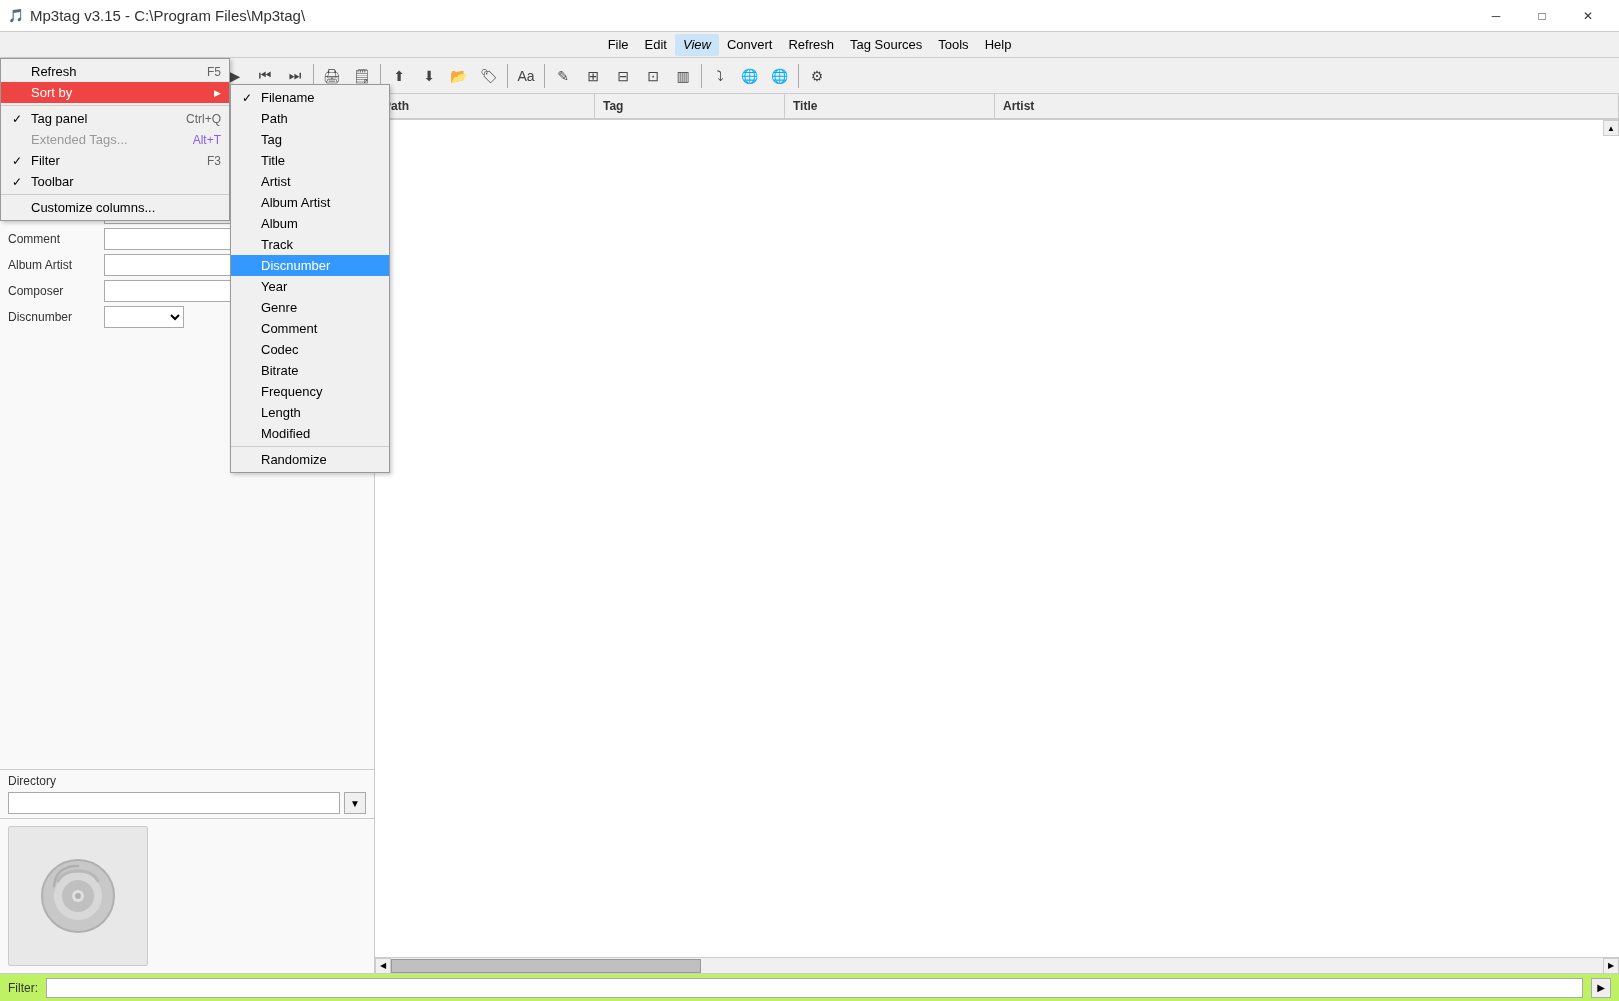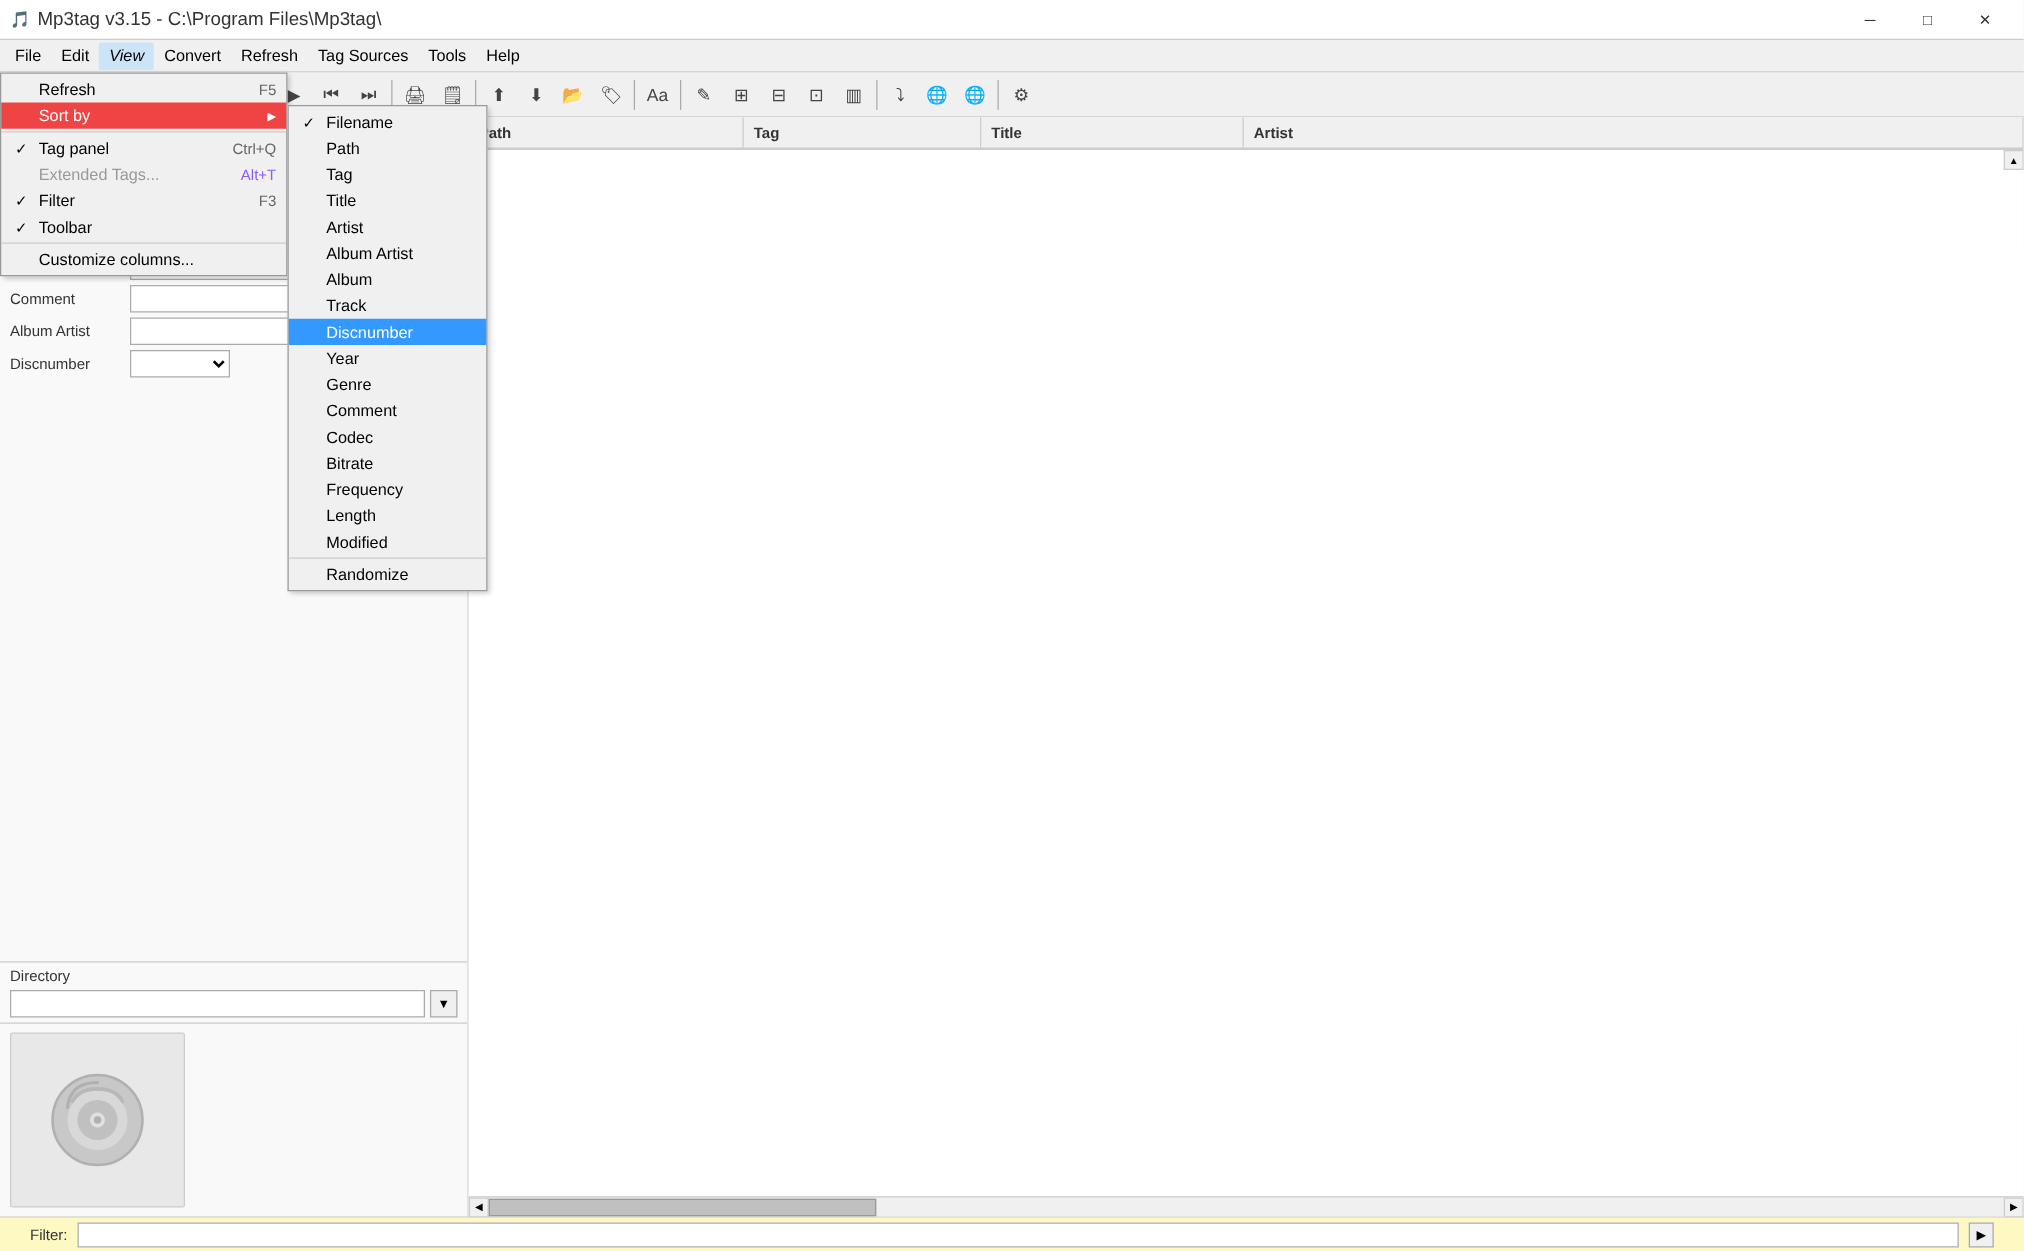--- a/index.html
+++ b/index.html
@@ -54,20 +54,21 @@
     }
 
     
     .menu-bar {
       background: #f0f0f0;
       height: 26px;
       display: flex;
       align-items: center;
       padding: 0 4px;
       border-bottom: 1px solid #ccc;
+      justify-content: center;
     }
     .menu-item {
       padding: 2px 8px;
       cursor: pointer;
       height: 22px;
       display: flex;
       align-items: center;
       border-radius: 2px;
     }
     .menu-item.active { background: #cce4f7; font-style: italic; }
@@ -288,25 +289,25 @@
       display: flex;
       align-items: center;
       justify-content: center;
       font-size: 8px;
       cursor: pointer;
     }
 
     
     .filter-bar {
       height: 28px;
-      background: #fef9c3;
+      background: #bef264;
       border-top: 1px solid #ccc;
       display: flex;
       align-items: center;
-      padding: 0 24px;
+      padding: 0 8px;
       gap: 8px;
     }
     .filter-label {
       font-size: 12px;
       color: #333;
     }
     .filter-input {
       flex: 1;
       height: 20px;
       border: 1px solid #aaa;
@@ -501,20 +502,24 @@
       <div class="form-row">
         <span class="form-label">Comment</span>
         <input class="form-input" type="text" style="">
       </div>
 
       <div class="form-row">
         <span class="form-label">Album Artist</span>
         <input class="form-input" type="text" style="">
       </div>
 
+      <div class="form-row">
+        <span class="form-label">Composer</span>
+        <input class="form-input" type="text" style="">
+      </div>
 
       <div class="form-row">
         <span class="form-label">Discnumber</span>
         <select class="form-select" style="width:80px"></select>
       </div>
     </div>
 
     <div class="dir-section">
       <div class="form-row">
         <span class="form-label">Directory</span>

